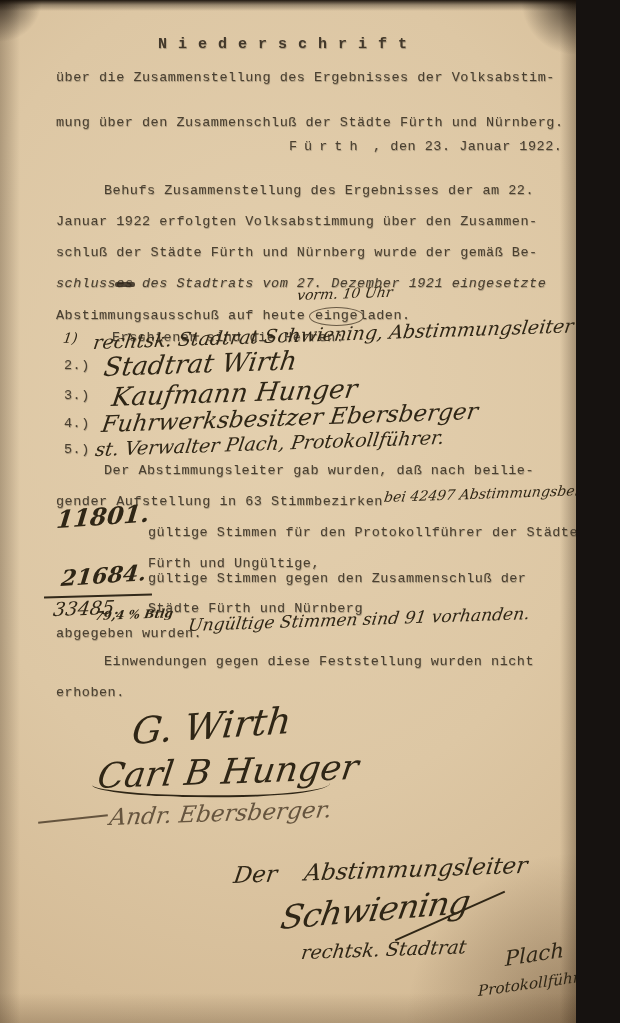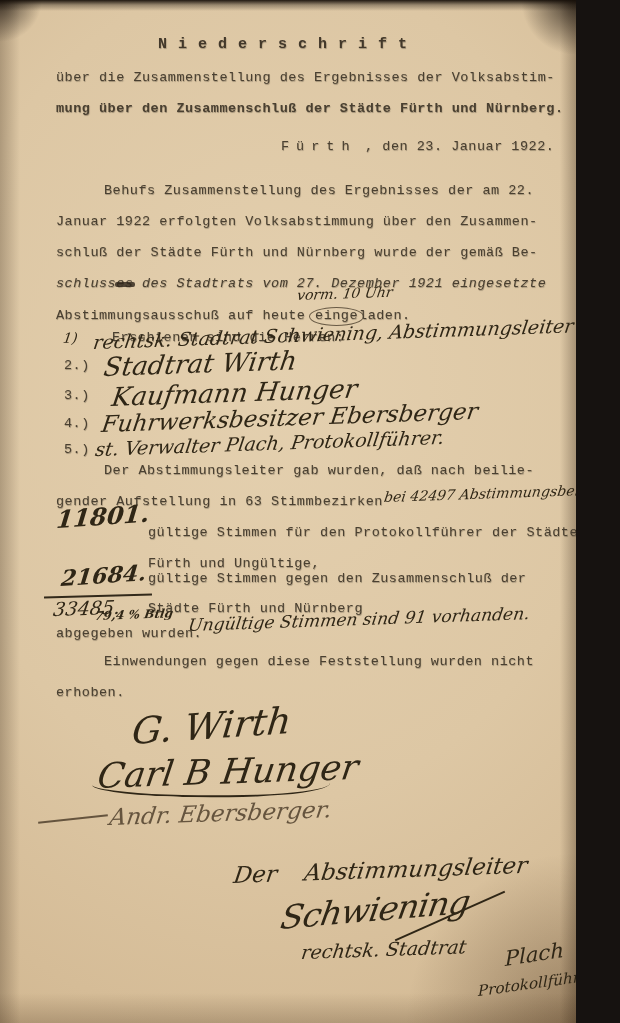--- a/index.html
+++ b/index.html
@@ -17,21 +17,21 @@
       radial-gradient(ellipse 130% 90% at 48% 38%, #e4d0af 0%, #ddc7a4 45%, #d5bc97 70%, #c9ad85 100%);
   }
   
   .t{
     position:absolute;white-space:pre;
     font-family:"Liberation Mono",monospace;
     font-size:13.5px;letter-spacing:.5px;color:#4a4031;
     text-shadow:.5px .5px .7px rgba(74,64,49,.4);
   }
   .title{width:100%;text-align:center;font-weight:bold;font-size:15px;letter-spacing:11px;color:#42382a;}
-  .dl-city{letter-spacing:7px;}
+  .dl-city{letter-spacing:7px;margin-left:8px;}
   
   .xout{position:relative;}
   .xout::after{content:"";position:absolute;left:-1px;right:-2px;top:42%;height:5px;background:rgba(47,38,27,.82);border-radius:2px;}
   
   .circled{border:1.5px solid rgba(52,41,26,.7);border-radius:50%;padding:0 5px 2px 5px;margin:0 -5px;}
   
   .hw{
     position:absolute;white-space:pre;
     font-family:"DejaVu Serif",serif;font-style:italic;
     color:#2f2616;transform:skewX(-8deg);transform-origin:left bottom;
@@ -44,21 +44,21 @@
   .penstroke{position:absolute;height:2px;background:#65543e;}
   .sigstroke{position:absolute;height:2.2px;background:#2f2616;}
 </style>
 </head>
 <body>
 
 <div class="photo">
 
   <div class="t title" style="top:36px;left:0;">Niederschrift</div>
   <div class="t" style="top:70px;left:56px;">über die Zusammenstellung des Ergebnisses der Volksabstim-</div>
-  <div class="t" style="top:101px;left:56px;font-weight:bold;">mung über den Zusammenschluß der Städte Fürth und Nürnberg.</div>
+  <div class="t" style="top:115px;left:56px;">mung über den Zusammenschluß der Städte Fürth und Nürnberg.</div>
 
   <div class="t" style="top:139px;left:281px;"><span class="dl-city">Fürth</span><span> , den 23. Januar 1922.</span></div>
 
   <div class="t" style="top:183px;left:104px;">Behufs Zusammenstellung des Ergebnisses der am 22.</div>
   <div class="t" style="top:214px;left:56px;">Januar 1922 erfolgten Volksabstimmung über den Zusammen-</div>
   <div class="t" style="top:245px;left:56px;">schluß der Städte Fürth und Nürnberg wurde der gemäß Be-</div>
   <div class="t" style="top:276px;left:56px;font-style:italic;"><span>schluss</span><span class="xout">es</span><span> des Stadtrats vom 27. Dezember 1921 eingesetzte</span></div>
   <div class="hw r2" style="top:287px;left:296px;font-size:14px;">vorm. 10 Uhr</div>
   <div class="t" style="top:308px;left:56px;"><span>Abstimmungsausschuß auf heute </span><span class="circled">einge</span><span>laden.</span></div>
 

